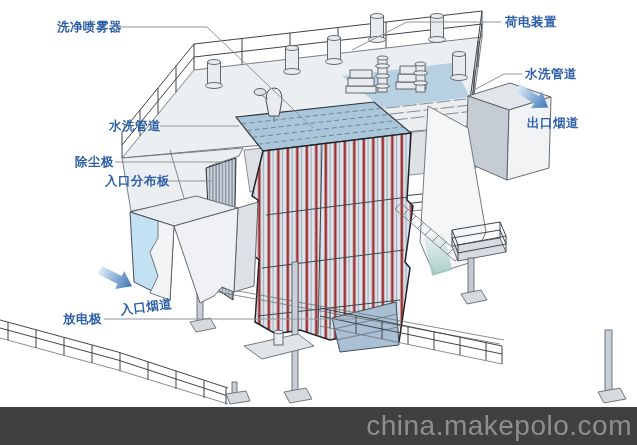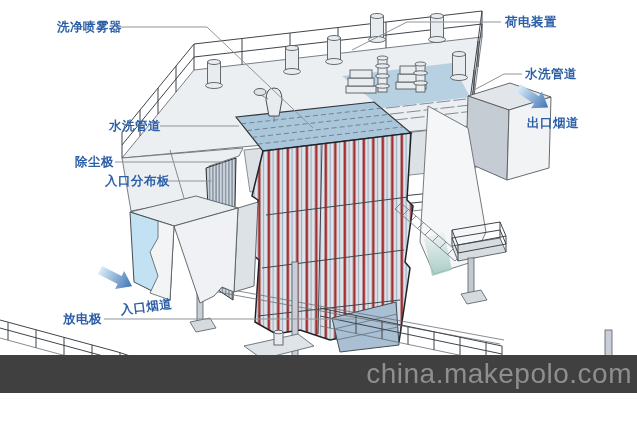--- a/index.html
+++ b/index.html
@@ -1,16 +1,16 @@
 <!DOCTYPE html>
 <html><head>
 <meta charset="utf-8">
 <style>
   html,body{margin:0;padding:0;background:#fff;}
-  .stage{position:relative;width:637px;height:393px;background:#ffffff;overflow:hidden;
+  .stage{position:relative;width:637px;height:445px;background:#ffffff;overflow:hidden;
          font-family:"Liberation Sans","DejaVu Sans",sans-serif;}
   .stage svg{position:absolute;left:0;top:0;}
   .casing{fill:#eceff2;stroke:#6a7077;stroke-width:.9;}
   .steel{fill:#e9ecef;stroke:#565b61;stroke-width:.9;}
   .ln{stroke:#3f454b;stroke-width:1;fill:none;}
   .ln2{stroke:#6a7077;stroke-width:.8;fill:none;}
   .leader{stroke:#8f949a;stroke-width:1;fill:none;}
   .lbl{font-weight:bold;font-size:12.5px;letter-spacing:.5px;
        font-family:"Liberation Sans","DejaVu Sans",sans-serif;}
   .watermark-bar{position:absolute;left:0;bottom:0;width:637px;height:38px;background:#404040;

